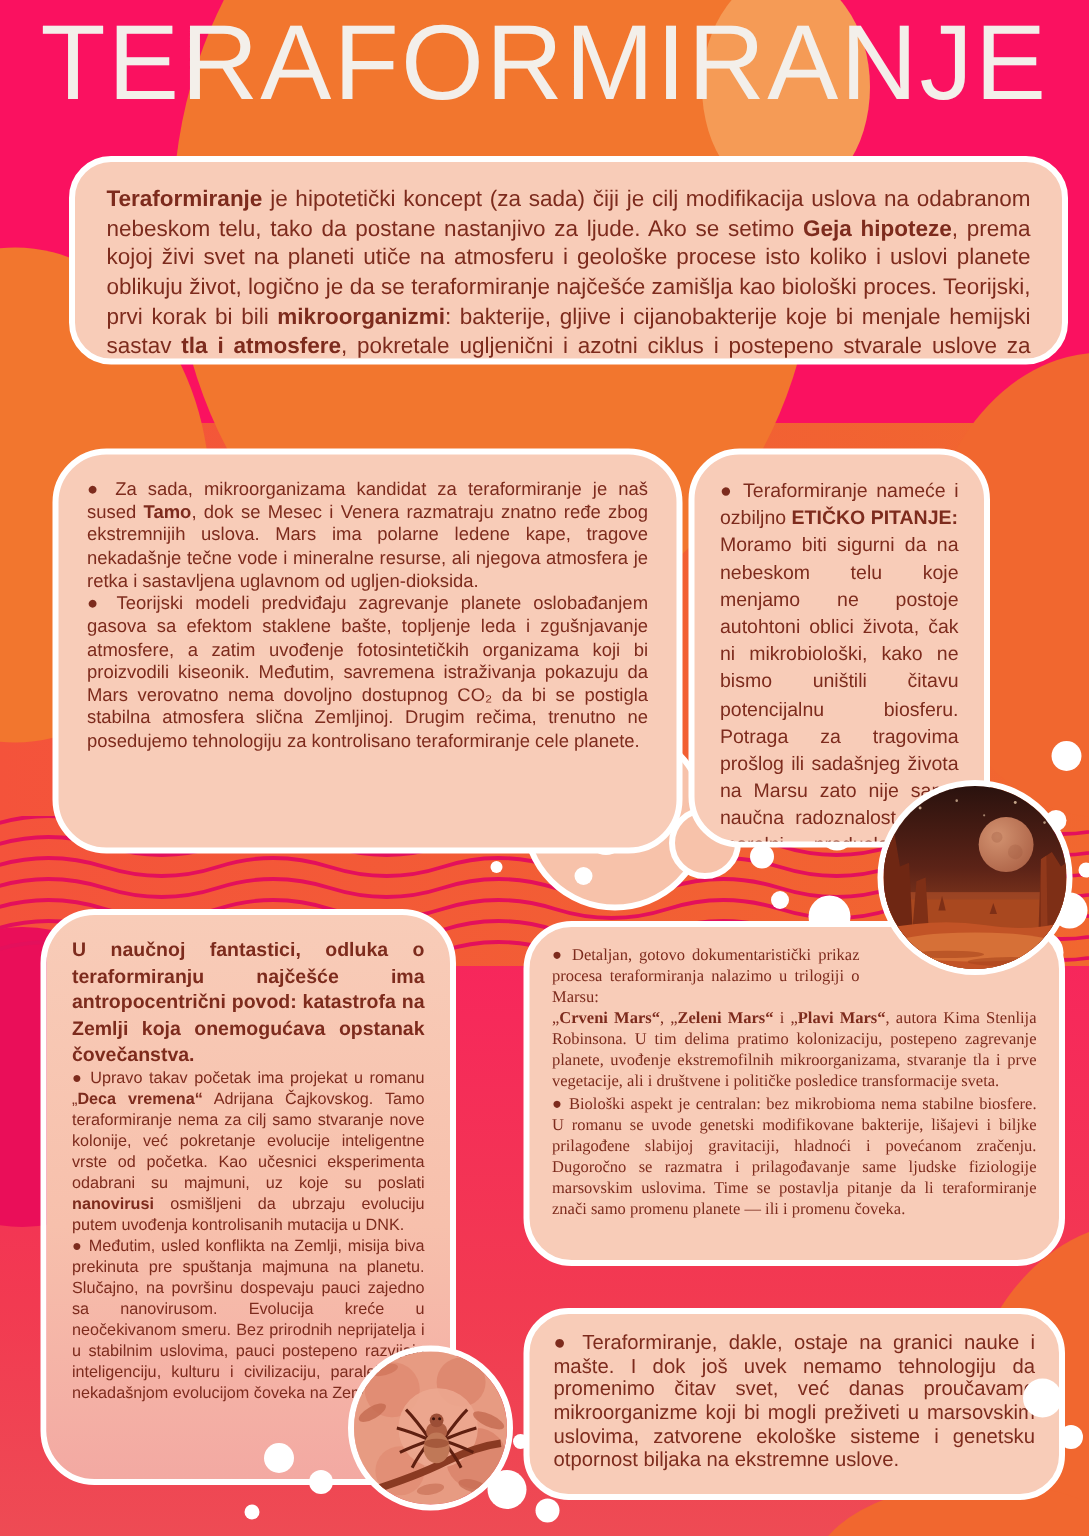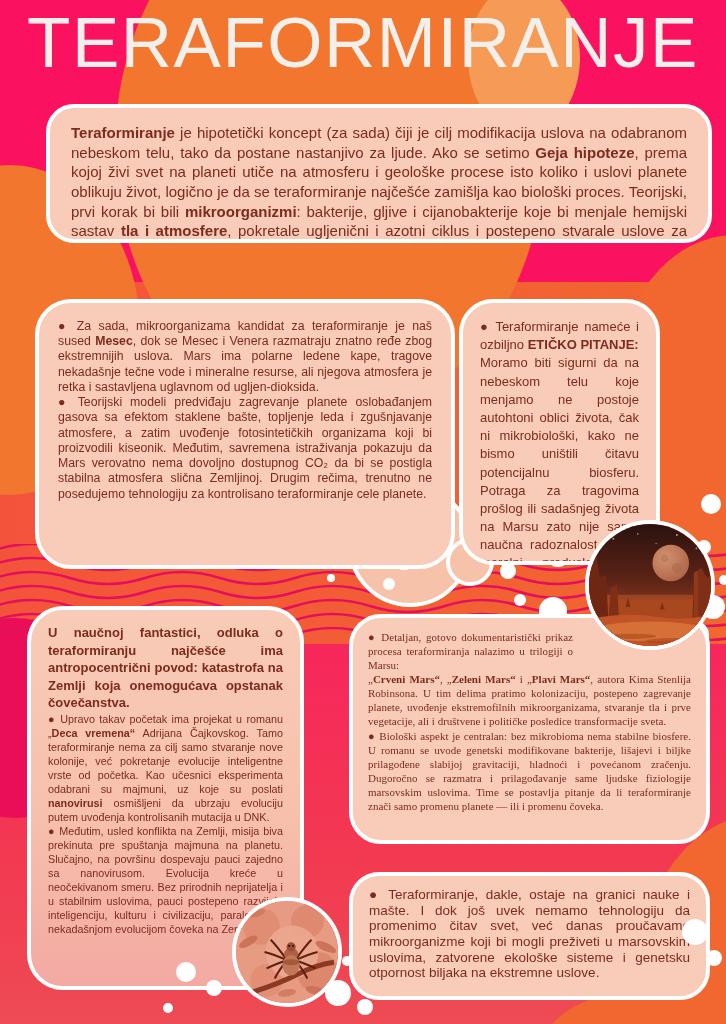--- a/index.html
+++ b/index.html
@@ -117,21 +117,21 @@
   <div class="bubble above" style="left:682px;top:919px;width:26px;height:26px;"></div>
   <div class="bubble above" style="left:706px;top:950px;width:16px;height:16px;"></div>
 
   <h1 class="title">TERAFORMIRANJE</h1>
 
   <section class="box intro">
     <p><span class="b">Teraformiranje</span><span> je hipotetički koncept (za sada) čiji je cilj modifikacija uslova na odabranom nebeskom telu, tako da postane nastanjivo za ljude. Ako se setimo </span><span class="b">Geja hipoteze</span><span>, prema kojoj živi svet na planeti utiče na atmosferu i geološke procese isto koliko i uslovi planete oblikuju život, logično je da se teraformiranje najčešće zamišlja kao biološki proces. Teorijski, prvi korak bi bili </span><span class="b">mikroorganizmi</span><span>: bakterije, gljive i cijanobakterije koje bi menjale hemijski sastav </span><span class="b">tla i atmosfere</span><span>, pokretale ugljenični i azotni ciklus i postepeno stvarale uslove za složenije oblike života.</span></p>
   </section>
 
   <section class="box marsbox">
-    <p><span>●  Za sada, mikroorganizama kandidat za teraformiranje je naš sused </span><span class="b">Mesec</span><span>, dok se Mesec i Venera razmatraju znatno ređe zbog ekstremnijih uslova. Mars ima polarne ledene kape, tragove nekadašnje tečne vode i mineralne resurse, ali njegova atmosfera je retka i sastavljena uglavnom od ugljen-dioksida.</span></p>
+    <p><span>●  Za sada, mikroorganizama kandidat za teraformiranje je naš sused </span><span class="b">Tamo</span><span>, dok se Mesec i Venera razmatraju znatno ređe zbog ekstremnijih uslova. Mars ima polarne ledene kape, tragove nekadašnje tečne vode i mineralne resurse, ali njegova atmosfera je retka i sastavljena uglavnom od ugljen-dioksida.</span></p>
     <p class="mt"><span>● Teorijski modeli predviđaju zagrevanje planete oslobađanjem gasova sa efektom staklene bašte, topljenje leda i zgušnjavanje atmosfere, a zatim uvođenje fotosintetičkih organizama koji bi proizvodili kiseonik. Međutim, savremena istraživanja pokazuju da Mars verovatno nema dovoljno dostupnog CO₂ da bi se postigla stabilna atmosfera slična Zemljinoj. Drugim rečima, trenutno ne posedujemo tehnologiju za kontrolisano teraformiranje cele planete.</span></p>
   </section>
 
   <section class="box ethics">
     <p><span>● Teraformiranje nameće i ozbiljno </span><span class="b">ETIČKO PITANJE:</span></p>
     <p class="mt">Moramo biti sigurni da na nebeskom telu koje menjamo ne postoje autohtoni oblici života, čak ni mikrobiološki, kako ne bismo uništili čitavu potencijalnu biosferu. Potraga za tragovima prošlog ili sadašnjeg života na Marsu zato nije samo naučna radoznalost, već i moralni preduslov bilo kakve buduće intervencije.</p>
   </section>
 
   <div class="imgc mars-img">
     <svg viewBox="0 0 100 100" aria-hidden="true">

